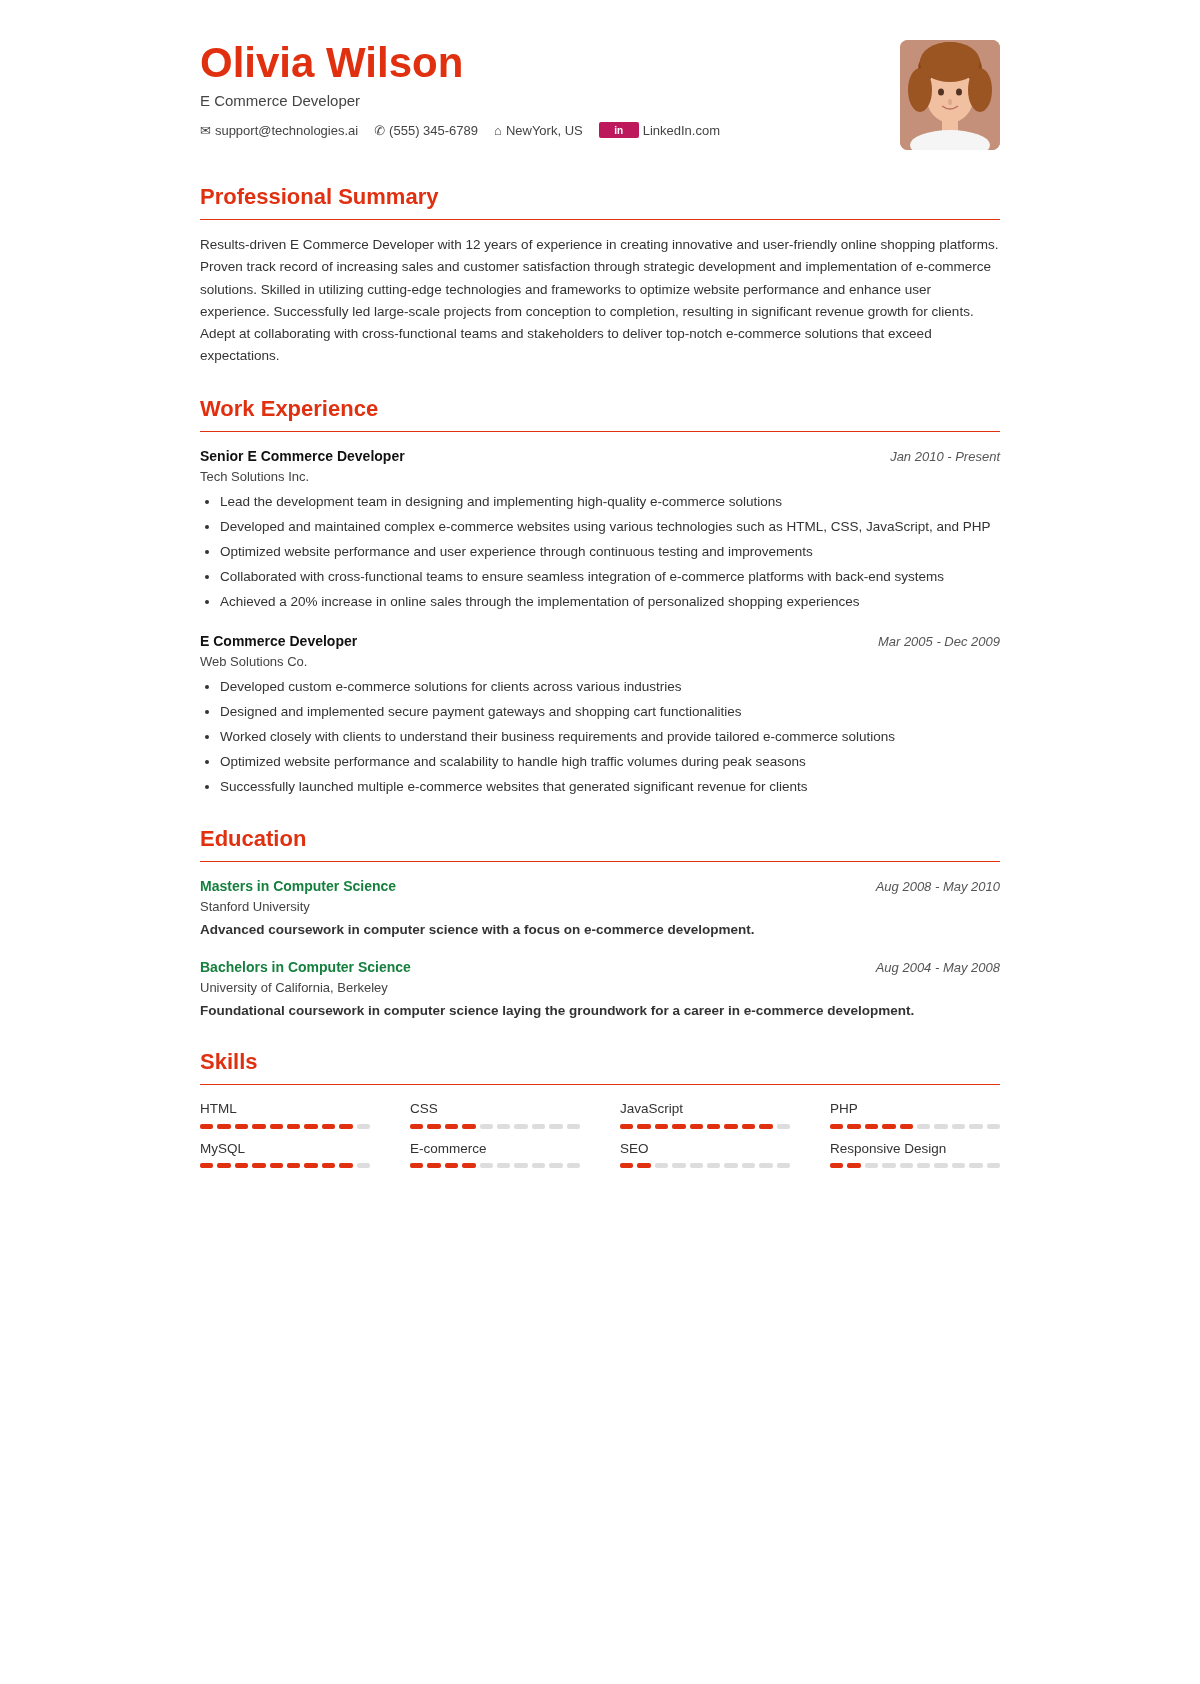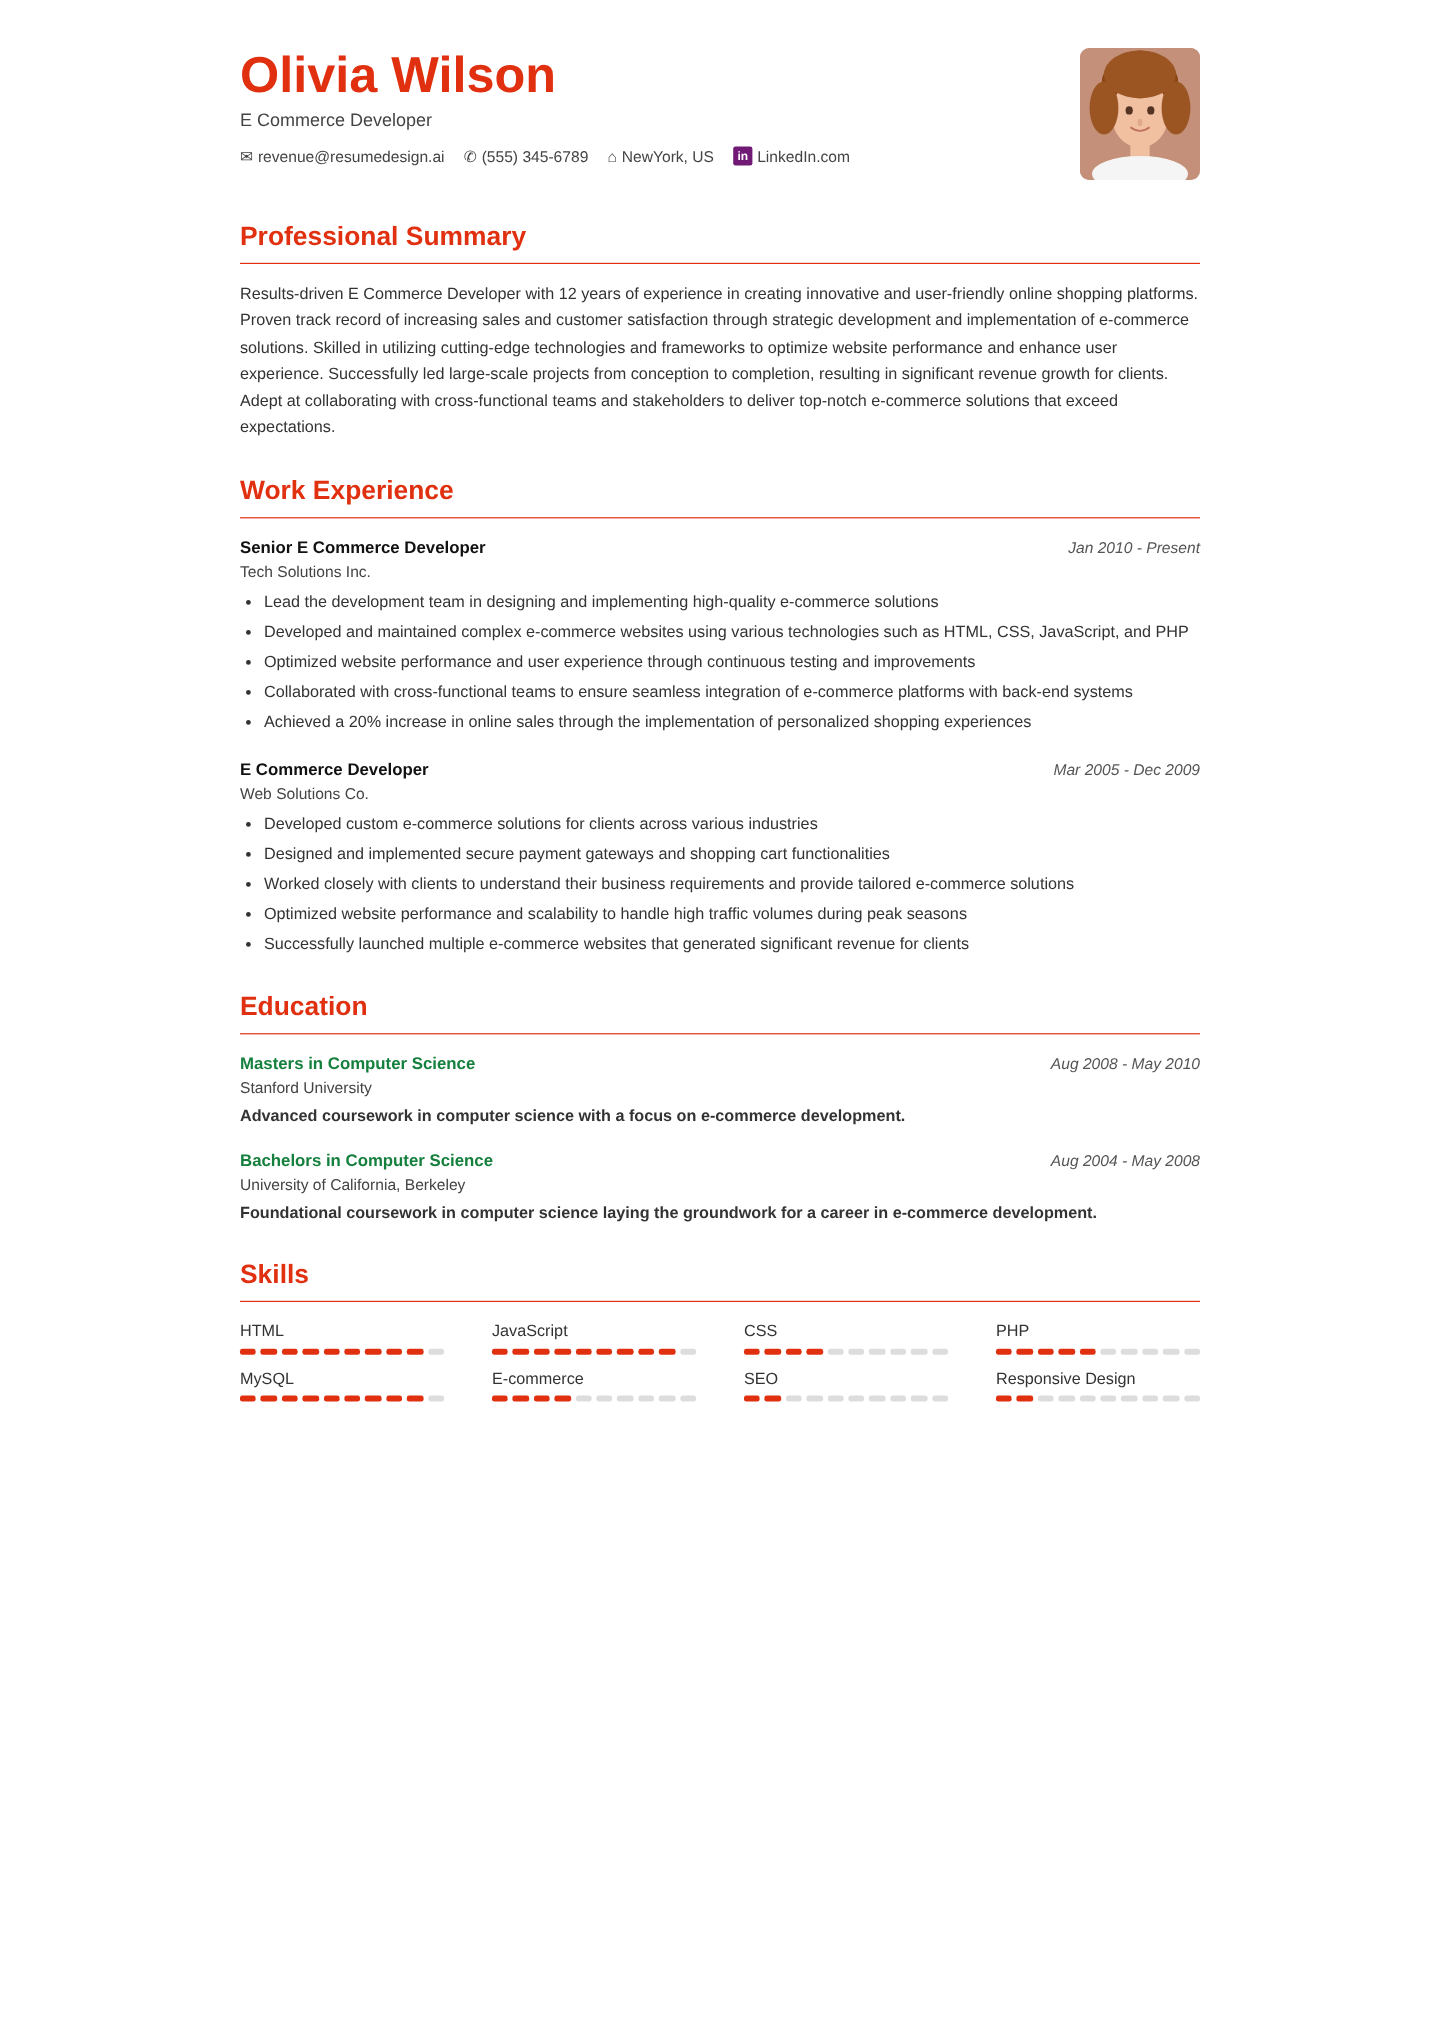--- a/index.html
+++ b/index.html
@@ -177,32 +177,32 @@
 </head>
 <body>
 
 <div class="header">
   <div class="header-left">
     <div class="header-name">Olivia Wilson</div>
     <div class="header-title">E Commerce Developer</div>
     <div class="header-contact">
       <span>
         <span>✉</span>
-        <span>revenue@resumedesign.ai</span>
+        <span>support@technologies.ai</span>
       </span>
       <span>
         <span>✆</span>
         <span>(555) 345-6789</span>
       </span>
       <span>
         <span>⌂</span>
         <span>NewYork, US</span>
       </span>
       <span>
-        <span style="display:inline-flex;align-items:center;justify-content:center;width:16px;height:16px;background:#701a75;color:#fff;font-size:10px;font-weight:bold;border-radius:2px;">in</span>
+        <span style="display:inline-flex;align-items:center;justify-content:center;width:40px;height:16px;background:#be185d;color:#fff;font-size:10px;font-weight:bold;border-radius:2px;">in</span>
         <span>LinkedIn.com</span>
       </span>
     </div>
   </div>
   <div class="avatar">
     <div class="avatar-placeholder">
 
       <svg width="100" height="110" viewBox="0 0 100 110" xmlns="http://www.w3.org/2000/svg">
         <rect width="100" height="110" fill="#c4907a"></rect>
 
@@ -306,46 +306,46 @@
           <div class="skill-bar-seg filled"></div>
           <div class="skill-bar-seg filled"></div>
           <div class="skill-bar-seg filled"></div>
           <div class="skill-bar-seg filled"></div>
           <div class="skill-bar-seg filled"></div>
           <div class="skill-bar-seg filled"></div>
           <div class="skill-bar-seg empty"></div>
         </div>
       </div>
       <div class="skill-item">
+        <div class="skill-name">CSS</div>
+        <div class="skill-bar-track">
+          <div class="skill-bar-seg filled"></div>
+          <div class="skill-bar-seg filled"></div>
+          <div class="skill-bar-seg filled"></div>
+          <div class="skill-bar-seg filled"></div>
+          <div class="skill-bar-seg empty"></div>
+          <div class="skill-bar-seg empty"></div>
+          <div class="skill-bar-seg empty"></div>
+          <div class="skill-bar-seg empty"></div>
+          <div class="skill-bar-seg empty"></div>
+          <div class="skill-bar-seg empty"></div>
+        </div>
+      </div>
+      <div class="skill-item">
         <div class="skill-name">JavaScript</div>
         <div class="skill-bar-track">
           <div class="skill-bar-seg filled"></div>
           <div class="skill-bar-seg filled"></div>
           <div class="skill-bar-seg filled"></div>
           <div class="skill-bar-seg filled"></div>
           <div class="skill-bar-seg filled"></div>
           <div class="skill-bar-seg filled"></div>
           <div class="skill-bar-seg filled"></div>
           <div class="skill-bar-seg filled"></div>
           <div class="skill-bar-seg filled"></div>
-          <div class="skill-bar-seg empty"></div>
-        </div>
-      </div>
-      <div class="skill-item">
-        <div class="skill-name">CSS</div>
-        <div class="skill-bar-track">
-          <div class="skill-bar-seg filled"></div>
-          <div class="skill-bar-seg filled"></div>
-          <div class="skill-bar-seg filled"></div>
-          <div class="skill-bar-seg filled"></div>
-          <div class="skill-bar-seg empty"></div>
-          <div class="skill-bar-seg empty"></div>
-          <div class="skill-bar-seg empty"></div>
-          <div class="skill-bar-seg empty"></div>
-          <div class="skill-bar-seg empty"></div>
           <div class="skill-bar-seg empty"></div>
         </div>
       </div>
       <div class="skill-item">
         <div class="skill-name">PHP</div>
         <div class="skill-bar-track">
           <div class="skill-bar-seg filled"></div>
           <div class="skill-bar-seg filled"></div>
           <div class="skill-bar-seg filled"></div>
           <div class="skill-bar-seg filled"></div>

